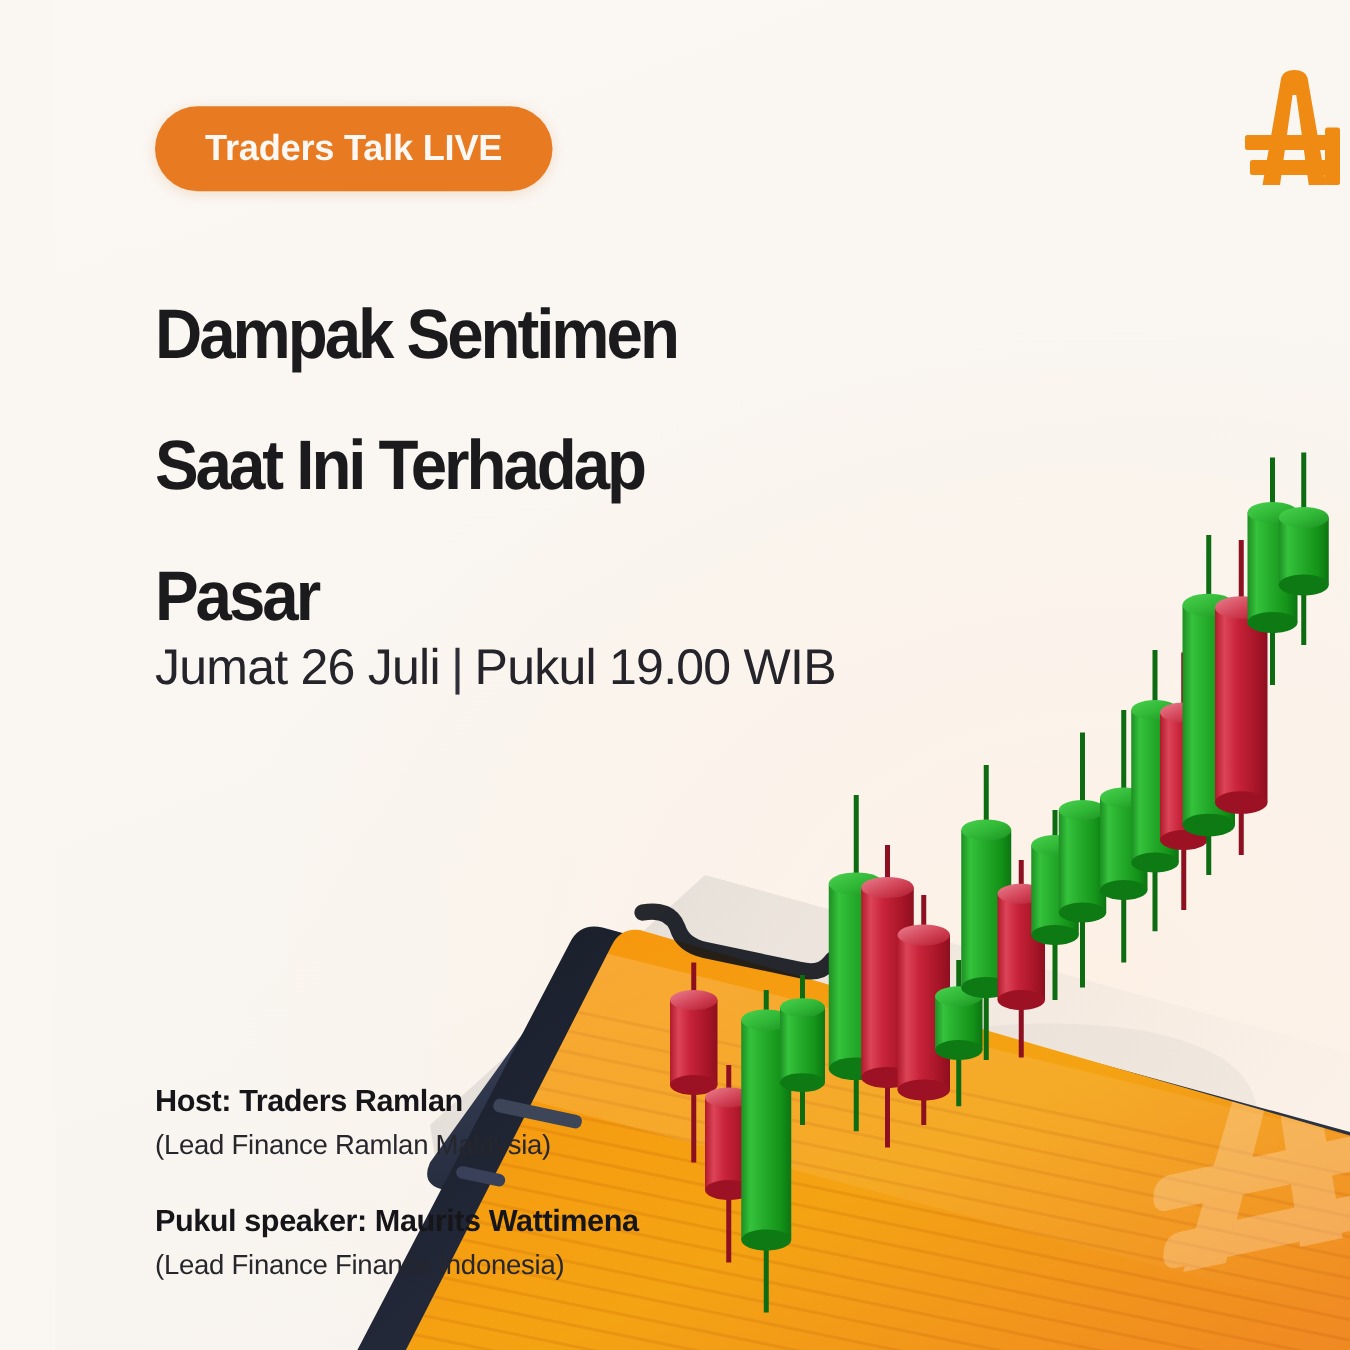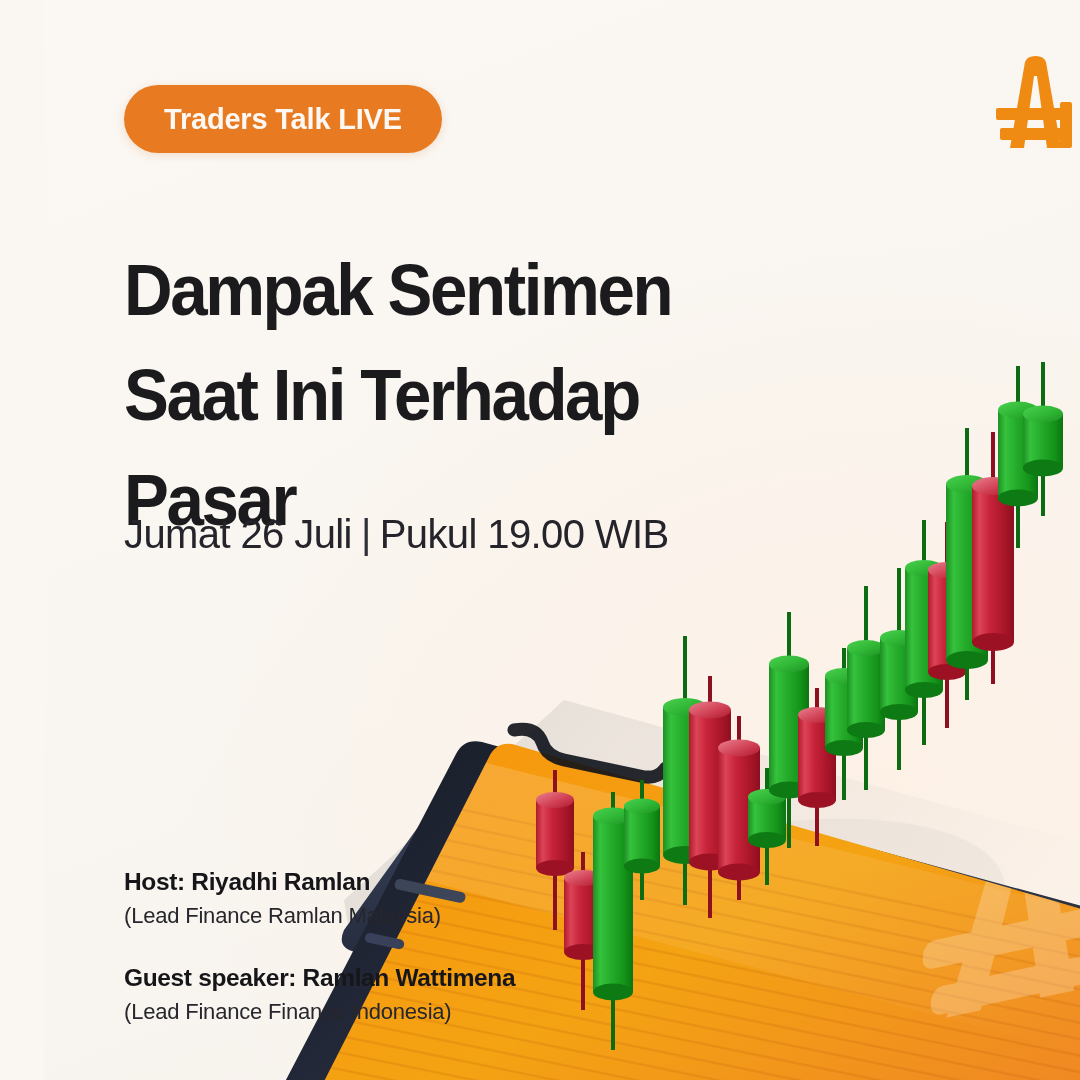--- a/index.html
+++ b/index.html
@@ -29,23 +29,23 @@
   #badge span{
     color:#fdf8f3;font-size:29px;font-weight:bold;
     letter-spacing:-0.2px;white-space:nowrap;
   }
 
   
   #logo{position:absolute;right:38px;top:52px;width:112px;height:108px;}
 
   
   #headline{
-    position:absolute;left:80px;top:190px;width:720px;
+    position:absolute;left:80px;top:176px;width:720px;
     color:#1b1b1d;
-    font-size:72px;line-height:105px;font-weight:bold;
+    font-size:56px;line-height:105px;font-weight:bold;
     letter-spacing:-2.6px;
   }
   #headline .hl{display:block;white-space:nowrap;transform:scaleX(.935);transform-origin:left center;}
 
   
   #dateline{
     position:absolute;left:80px;top:512px;
     color:#24242a;font-size:40px;font-weight:400;letter-spacing:-0.6px;
     white-space:nowrap;
   }
@@ -360,22 +360,22 @@
   <h1 id="headline">
     <span class="hl">Dampak Sentimen</span>
     <span class="hl">Saat Ini Terhadap</span>
     <span class="hl">Pasar</span>
   </h1>
 
   <div id="dateline"><span>Jumat 26 Juli</span><span class="sep">|</span><span>Pukul 19.00 WIB</span></div>
 
   <div id="speakers">
     <div class="spk">
-      <div class="spk-name">Host: Riyadhi Ramlan</div>
+      <div class="spk-name">Host: Traders Ramlan</div>
       <div class="spk-role">(Lead Finance Ramlan Malaysia)</div>
     </div>
     <div class="spk">
-      <div class="spk-name">Guest speaker: Ramlan Wattimena</div>
+      <div class="spk-name">Pukul speaker: Maurits Wattimena</div>
       <div class="spk-role">(Lead Finance Finance Indonesia)</div>
     </div>
   </div>
 
 </div>
 
 </body></html>

